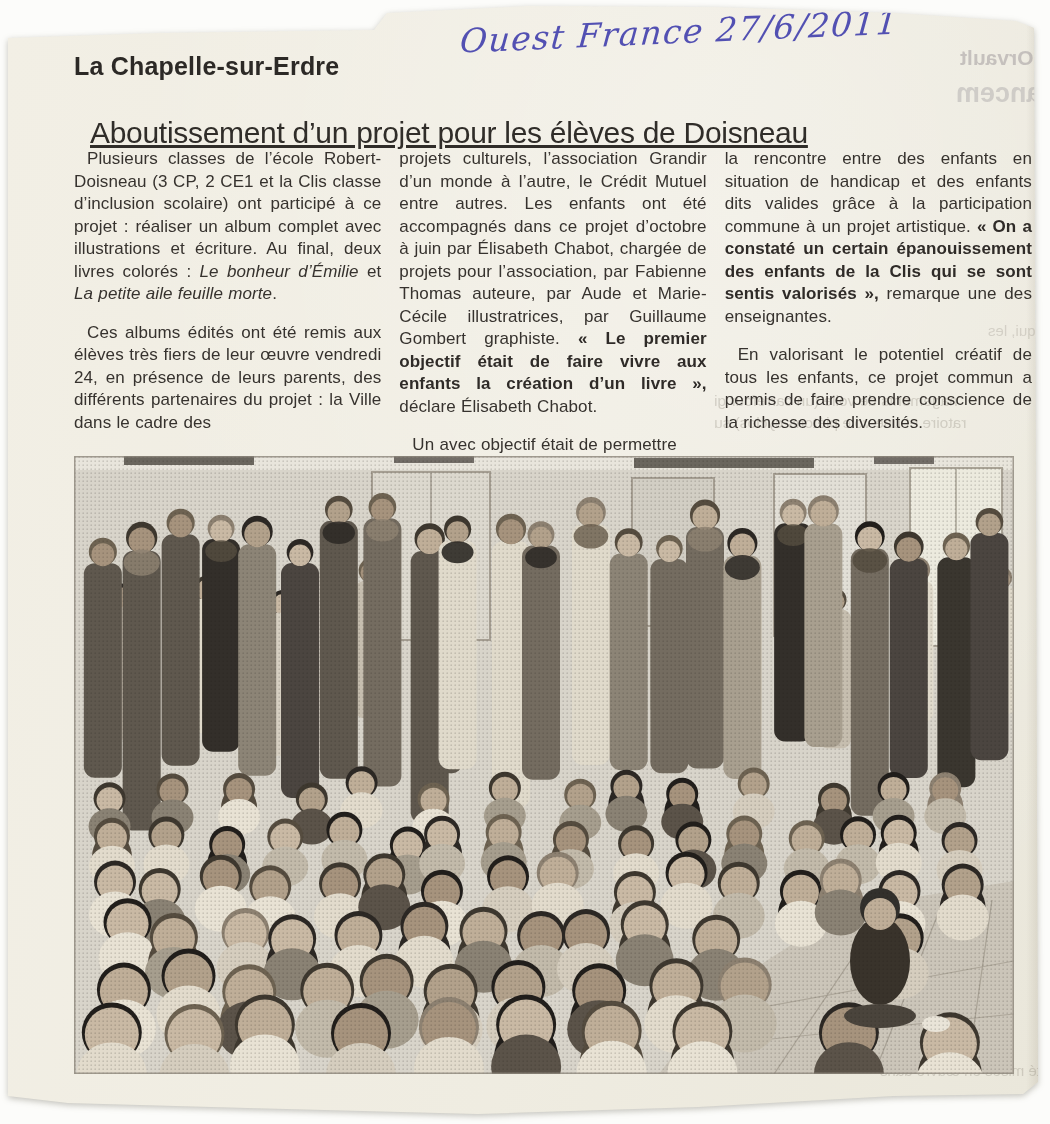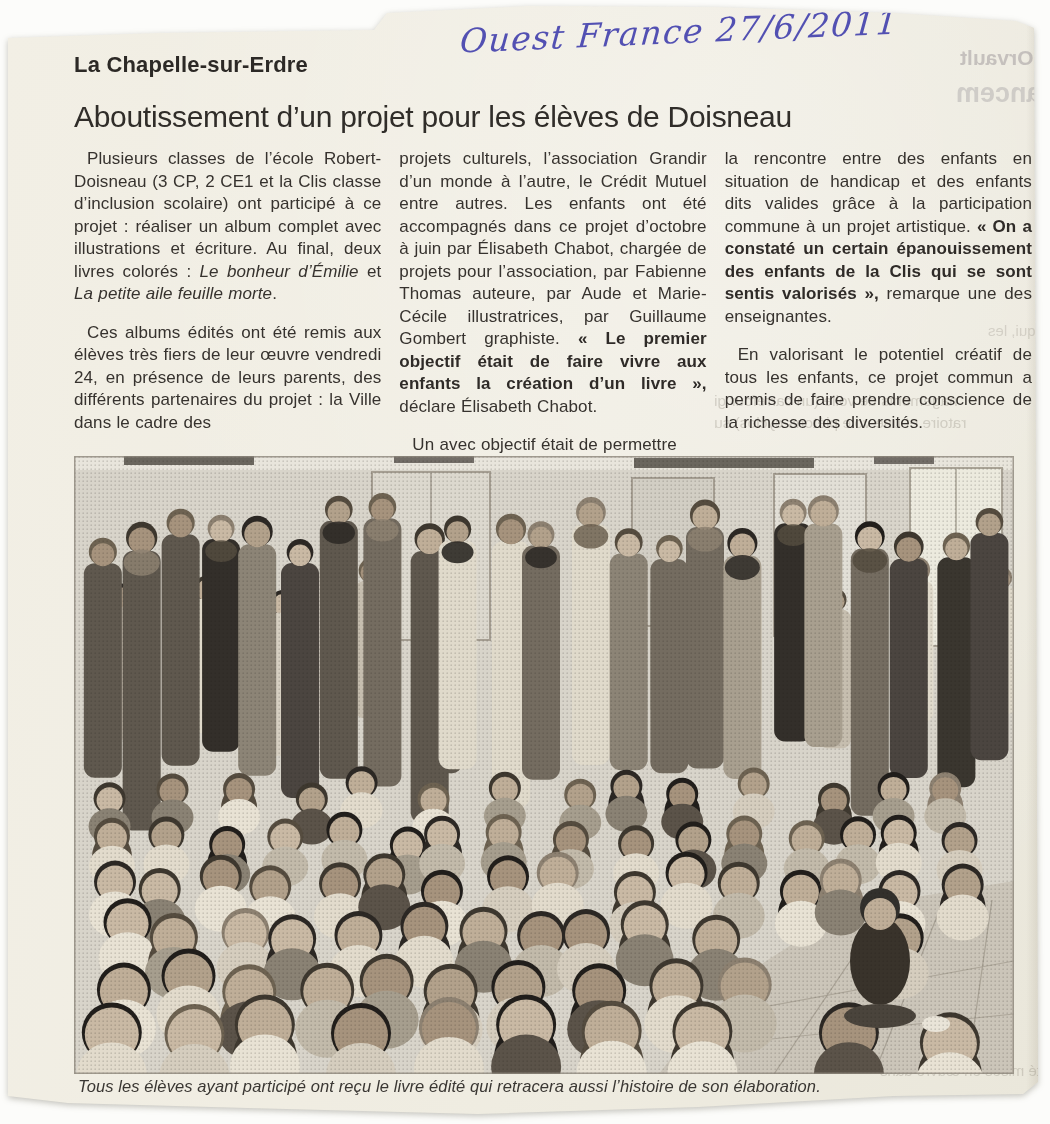--- a/index.html
+++ b/index.html
@@ -13,21 +13,21 @@
     position:absolute;left:8px;top:4px;width:1032px;height:1116px;
     background:
       radial-gradient(ellipse at 70% 18%, rgba(255,255,255,.30), transparent 60%),
       linear-gradient(100deg,#f2efe5 0%,#efece1 55%,#eae7db 100%);
     clip-path:polygon(0px 34px,150px 29px,366px 26px,379px 9px,520px 2px,705px 3px,885px 9px,1008px 17px,1026px 24px,1028px 500px,1030px 1078px,1015px 1090px,885px 1092px,690px 1103px,470px 1110px,240px 1104px,60px 1099px,0px 1092px);
   }
   .edge-shade{position:absolute;right:0;top:0;width:14px;height:100%;
     background:linear-gradient(to left,rgba(120,110,90,.16),transparent);pointer-events:none;}
   .section-header{
     position:absolute;left:66px;top:48px;
-    font-size:22px;font-weight:bold;color:#2c2926;letter-spacing:.2px;
+    font-size:25px;font-weight:bold;color:#2c2926;letter-spacing:.2px;
   }
   .headline{
     position:absolute;left:66px;top:96px;width:960px;
     font-size:30px;font-weight:normal;color:#302d29;letter-spacing:-.3px;
   }
   .handwriting{
     position:absolute;left:452px;top:8px;
     font-family:"DejaVu Serif",serif;font-style:italic;
     font-size:33px;color:#4543ae;letter-spacing:1.5px;
     transform:rotate(-2.5deg) skewX(-7deg);opacity:.92;white-space:nowrap;
@@ -68,21 +68,21 @@
     <div class="handwriting">Ouest France 27/6/2011</div>
 
     <span class="bleed b0">Orvault</span>
     <span class="bleed b1">Lancem</span>
     <span class="bleed b2">nagements de voile (un carrefour gi</span>
     <span class="bleed b3">ratoire et une voie piétons-cyclos) su</span>
     <span class="bleed b4">tions ont été mises en œuvre dans</span>
     <span class="bleed b5">Altequi, les</span>
 
     <div class="section-header">La Chapelle-sur-Erdre</div>
-    <h1 class="headline" style="margin:0;">Aboutissement d’un projet pour les élèves de Doisneau</h1>
+    <h1 class="headline" style="margin:16px;text-decoration:underline;">Aboutissement d’un projet pour les élèves de Doisneau</h1>
 
     <div class="columns">
       <div class="col">
         <p class="indent"><span>Plusieurs classes de l’école Robert-Doisneau (3 CP, 2 CE1 et la Clis classe d’inclusion scolaire) ont participé à ce projet : réaliser un album complet avec illustrations et écriture. Au final, deux livres colorés : </span><i>Le bonheur d’Émilie</i><span> et </span><i>La petite aile feuille morte</i><span>.</span></p>
         <p class="indent">Ces albums édités ont été remis aux élèves très fiers de leur œuvre vendredi 24, en présence de leurs parents, des différents partenaires du projet : la Ville dans le cadre des</p>
       </div>
       <div class="col">
         <p><span>projets culturels, l’association Grandir d’un monde à l’autre, le Crédit Mutuel entre autres. Les enfants ont été accompagnés dans ce projet d’octobre à juin par Élisabeth Chabot, chargée de projets pour l’association, par Fabienne Thomas auteure, par Aude et Marie-Cécile illustratrices, par Guillaume Gombert graphiste. </span><b>« Le premier objectif était de faire vivre aux enfants la création d’un livre »,</b><span> déclare Élisabeth Chabot.</span></p>
         <p class="indent">Un avec objectif était de permettre</p>
       </div>
@@ -512,17 +512,16 @@
             <circle cx="806" cy="452" r="20" fill="#32302c"></circle>
             <circle cx="806" cy="458" r="16" fill="#bfae98"></circle>
             <ellipse cx="806" cy="560" rx="36" ry="12" fill="#4a443c"></ellipse>
             <ellipse cx="862" cy="568" rx="14" ry="8" fill="#e9e4d8"></ellipse>
           </g>
         <rect x="0" y="0" width="940" height="618" fill="url(#ht)" opacity="0.16"></rect>
         <rect x="0.75" y="0.75" width="938.5" height="616.5" fill="none" stroke="#8e887d" stroke-width="1.5" opacity="0.8"></rect>
       </svg>
     </figure>
 
-    <div class="caption">Tous les élèves ayant participé ont reçu le livre édité qui retracera aussi l’histoire de son élaboration.</div>
 
     <div class="edge-shade"></div>
   </div>
 </div>
 
 </body></html>

